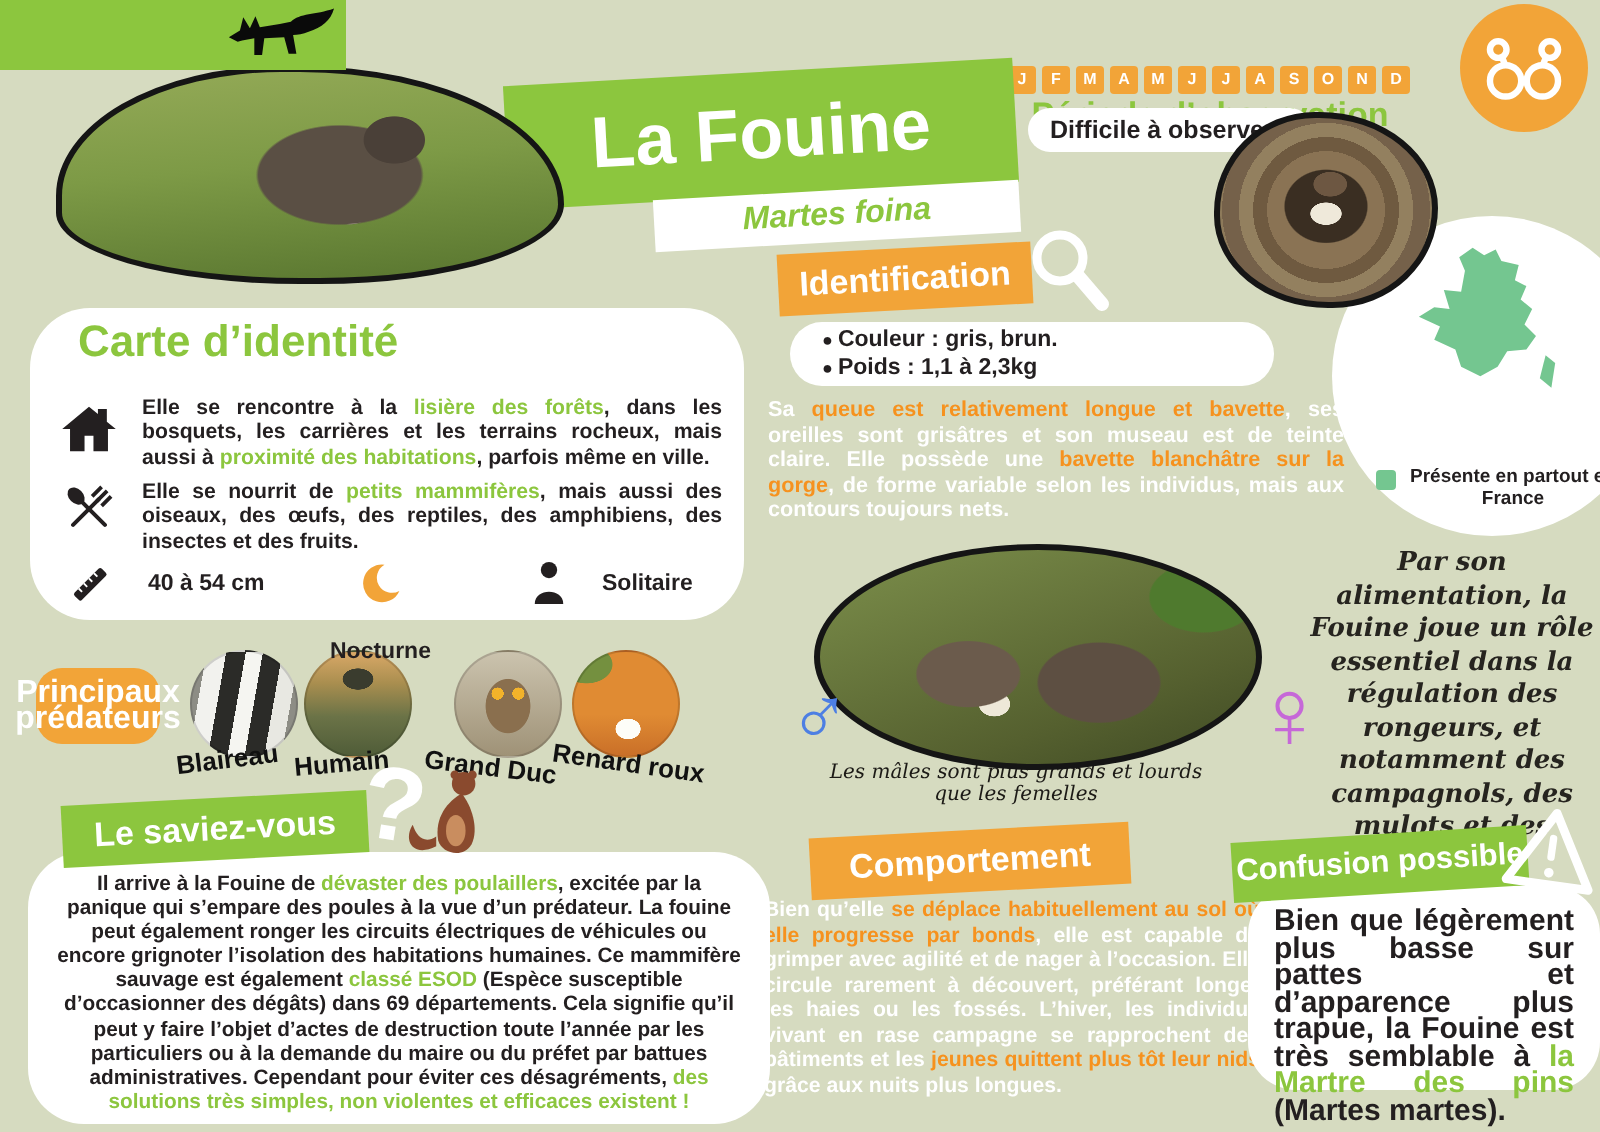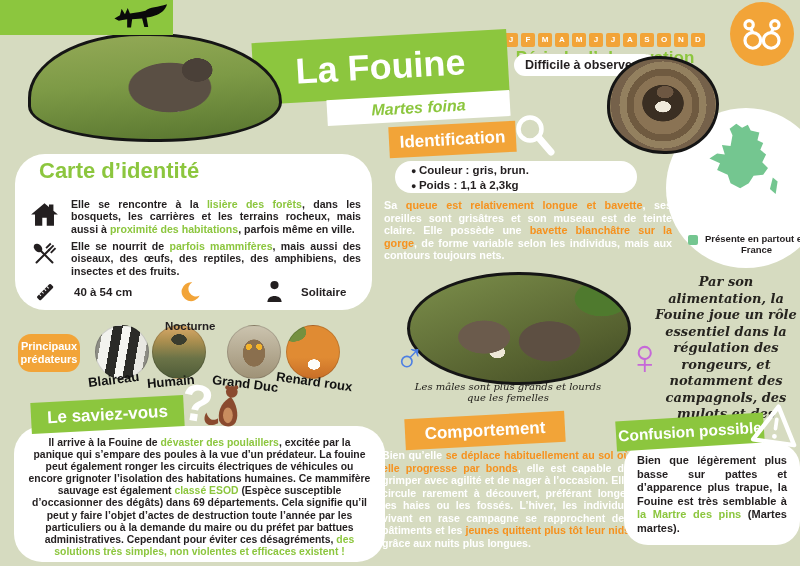--- a/index.html
+++ b/index.html
@@ -103,38 +103,38 @@
   .behavior-text{left:382px;top:449px;width:248px;font-size:10.6px;font-weight:bold;color:#fff;
     line-height:12.5px;text-align:justify;}
 
   
   .confusion-banner{left:616px;top:417px;width:148px;height:30px;background:var(--green);
     transform:rotate(-3.5deg);display:flex;align-items:center;justify-content:center;z-index:2;}
   .confusion-banner .banner-text{font-size:15.5px;}
   .warning{left:752px;top:402px;width:48px;height:46px;transform:rotate(8deg);z-index:2;}
   .confusion-card{left:624px;top:443px;width:176px;height:102px;background:#fff;border-radius:24px;
     padding:11px 13px;box-sizing:border-box;z-index:1;}
-  .confusion-card p{margin:0;font-size:11px;font-weight:bold;line-height:13.5px;text-align:justify;}
+  .confusion-card p{margin:0;font-size:15px;font-weight:bold;line-height:13.5px;text-align:justify;}
 
   
   .identity-card{left:15px;top:154px;width:357px;height:156px;background:#fff;border-radius:30px;z-index:1;}
   .identity-title{position:absolute;left:24px;top:4px;font-size:22px;font-weight:bold;color:var(--green);}
   .home-icon{position:absolute;left:15px;top:46px;width:29px;height:29px;}
   .habitat-text{position:absolute;left:56px;top:44px;width:290px;font-size:10.6px;font-weight:bold;
     line-height:12.4px;text-align:justify;}
   .cutlery-icon{position:absolute;left:15px;top:86px;width:29px;height:29px;}
   .diet-text{position:absolute;left:56px;top:86px;width:290px;font-size:10.6px;font-weight:bold;
     line-height:12.4px;text-align:justify;}
   .stat{position:absolute;top:126px;display:flex;align-items:center;gap:17px;font-size:11.5px;font-weight:bold;}
   .stat-size{left:18px;} .stat-activity{left:150px;flex-direction:column;} .stat-social{left:250px;}
 
   
   .pred-badge{left:18px;top:334px;width:62px;height:38px;background:var(--orange);border-radius:13px;
     display:flex;align-items:center;justify-content:center;text-align:center;
-    font-size:11px;line-height:13px;font-weight:bold;color:#fff;}
+    font-size:16px;line-height:13px;font-weight:bold;color:#fff;}
   .pred-circle{position:absolute;top:325px;width:52px;height:52px;border-radius:50%;border:1px solid rgba(0,0,0,.15);}
   .pc-badger{left:95px;background:
       linear-gradient(100deg,#8d8d85 0 12%,#f2f2ee 12% 28%,#2b2b28 28% 44%,#f5f5f1 44% 58%,#2b2b28 58% 74%,#e8e8e2 74% 88%,#8d8d85 88%);}
   .pc-human{left:152px;background:
       radial-gradient(13px 9px at 50% 26%, #3a3c2e 0 58%, rgba(0,0,0,0) 60%),
       linear-gradient(180deg,#d9a867 0%,#a98e4f 30%,#6b7347 62%,#4f5c38 100%);}
   .pc-owl{left:227px;background:
       radial-gradient(5px 5px at 40% 40%, #f3b32a 0 60%, rgba(0,0,0,0) 62%),
       radial-gradient(5px 5px at 60% 40%, #f3b32a 0 60%, rgba(0,0,0,0) 62%),
       radial-gradient(19px 23px at 50% 52%, #8a6f4e 0 58%, rgba(0,0,0,0) 60%),
@@ -267,21 +267,21 @@
         <g transform="rotate(45 13 13)">
           <rect x="12.1" y="6" width="1.8" height="18" rx="0.9"></rect>
           <path d="M10 2 L10 8 M13 1.5 L13 8 M16 2 L16 8" stroke="#231f20" stroke-width="1.7" fill="none"></path>
         </g>
         <g transform="rotate(-45 13 13)">
           <rect x="12.1" y="7" width="1.8" height="17" rx="0.9"></rect>
           <ellipse cx="13" cy="4.8" rx="3.2" ry="4.4"></ellipse>
         </g>
       </g>
     </svg>
-    <div class="diet-text"><span>Elle se nourrit de </span><span class="hl-green">parfois mammifères</span><span>, mais aussi des oiseaux, des œufs, des reptiles, des amphibiens, des insectes et des fruits.</span></div>
+    <div class="diet-text"><span>Elle se nourrit de </span><span class="hl-green">petits mammifères</span><span>, mais aussi des oiseaux, des œufs, des reptiles, des amphibiens, des insectes et des fruits.</span></div>
     <div class="stat stat-size">
       <svg width="24" height="24" viewBox="0 0 30 30">
         <g transform="rotate(-45 15 15)">
           <rect x="3" y="12" width="24" height="6.5" rx="1.5" fill="#231f20"></rect>
           <path d="M8 12 v3 M12.5 12 v3 M17 12 v3 M21.5 12 v3" stroke="#fff" stroke-width="1.2"></path>
         </g>
       </svg>
       <span>40 à 54 cm</span>
     </div>
     <div class="stat stat-activity">

